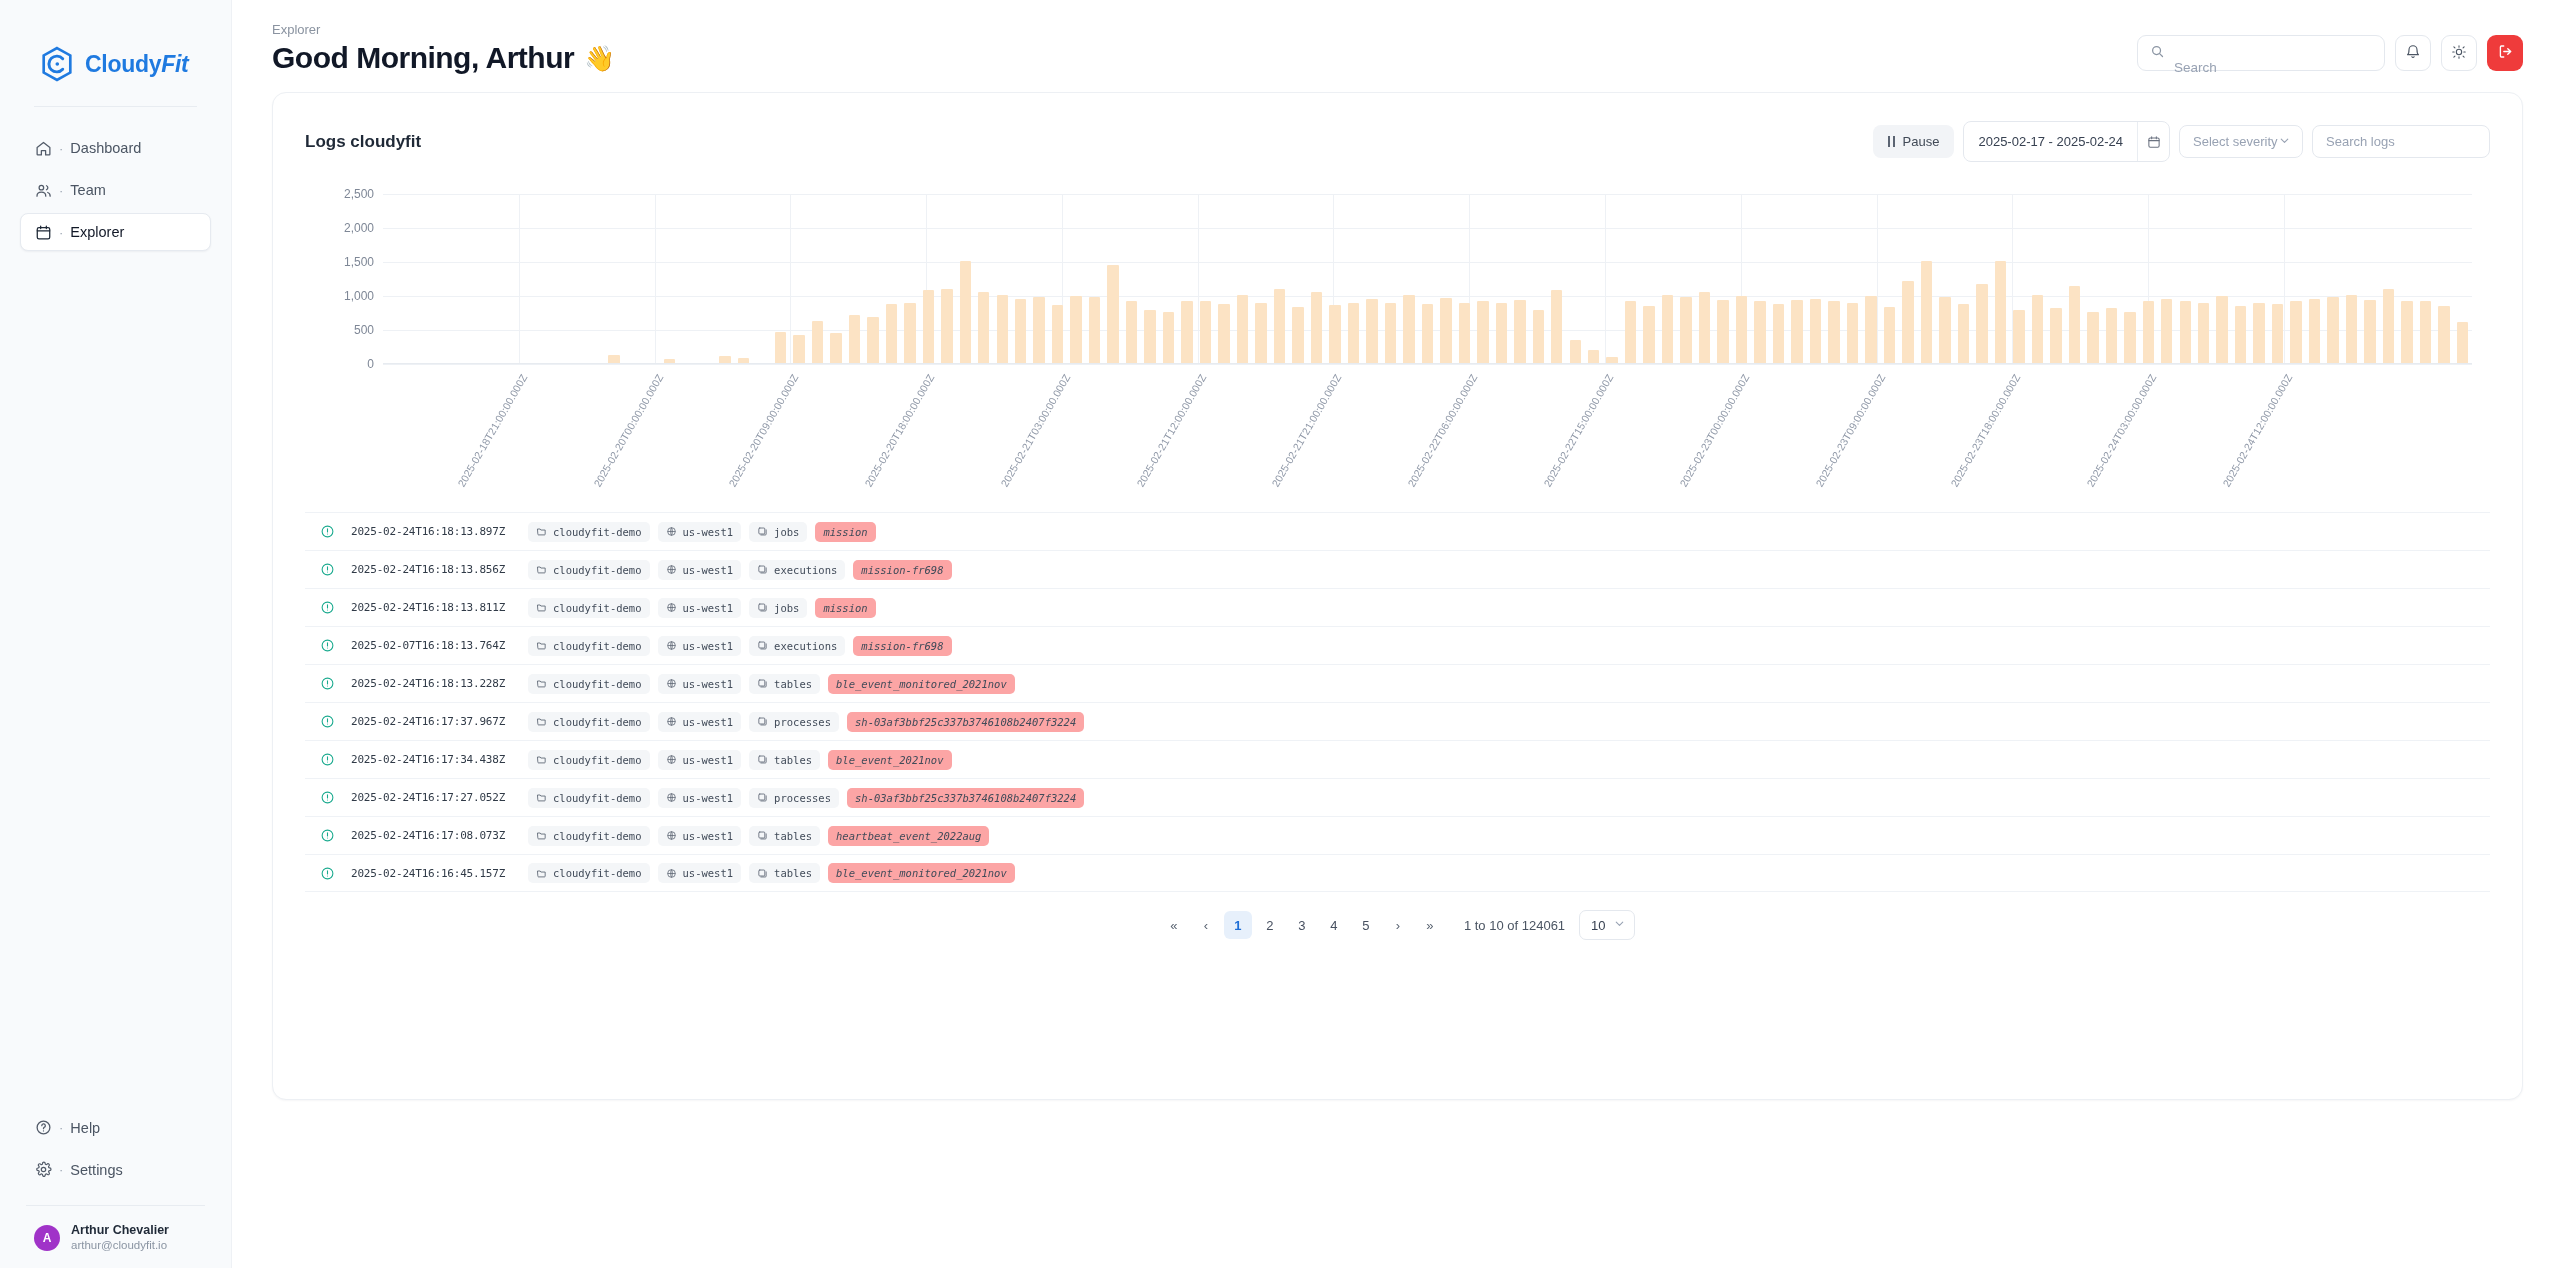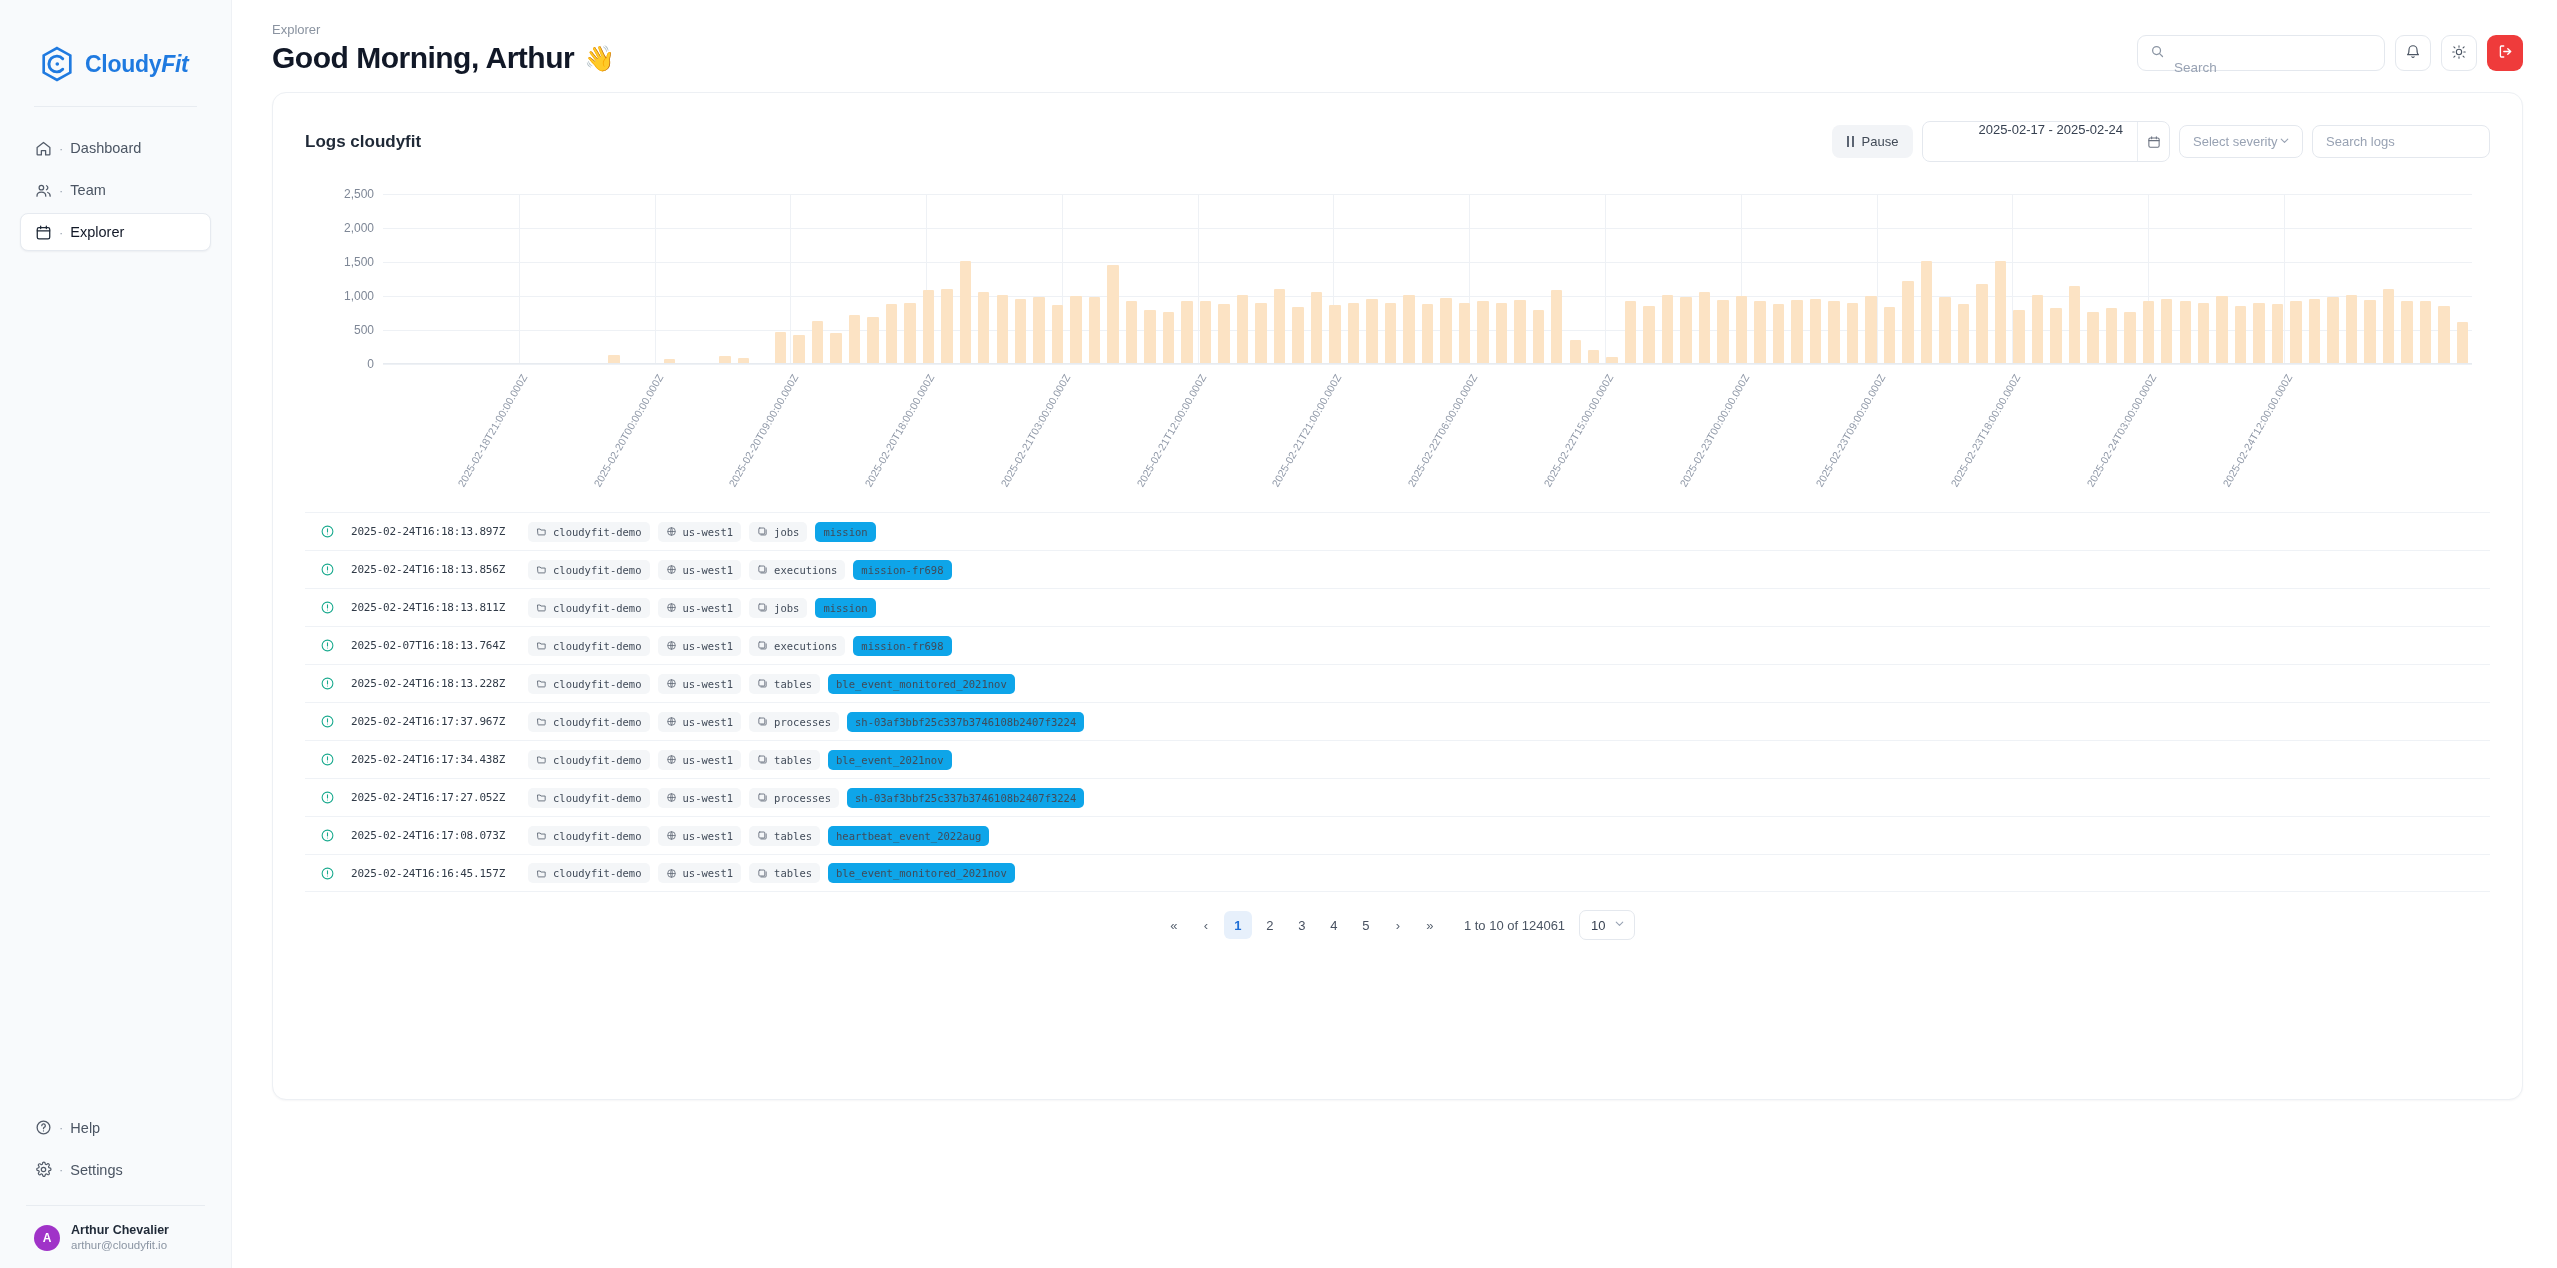--- a/index.html
+++ b/index.html
@@ -102,21 +102,21 @@
   .pause-btn {
     height: 33px; border-radius: 8px; background: #f2f4f7; border: none;
     display: flex; align-items: center; gap: 8px; padding: 0 15px;
     font-size: 13px; color: #414a57; cursor: pointer;
     font-family: Liberation Sans, sans-serif;
   }
   .pause-bars { display: inline-flex; gap: 2.5px; }
   .pause-bars span { width: 2px; height: 11px; background: #5b6472; display: block; }
   .date-range {
     height: 41px; border: 1px solid #e4e8ee; border-radius: 8px; background: #fff;
-    display: flex; cursor: pointer; padding-left: 41px;
+    display: flex; align-items: center; cursor: pointer;
   }
   .date-range .txt { font-size: 13px; color: #374151; padding: 0 14px; white-space: nowrap; }
   .date-range .cal { border-left: 1px solid #e9edf2; width: 32px; height: 100%; display: flex; align-items: center; justify-content: center; }
   .severity {
     height: 33px; width: 124px; border: 1px solid #e4e8ee; border-radius: 8px; background: #fff;
     display: flex; align-items: center; justify-content: space-between; padding: 0 11px 0 13px;
     font-size: 13px; color: #98a2b3; cursor: pointer;
   }
   .searchlogs {
     height: 33px; width: 178px; border: 1px solid #e4e8ee; border-radius: 8px; background: #fff;
@@ -163,21 +163,21 @@
     width: 160px; font-family: "DejaVu Sans Mono", monospace;
     font-size: 11px; color: #303a47; white-space: nowrap; letter-spacing: -0.2px;
   }
   .sum-cell { display: flex; align-items: center; gap: 8px; padding-left: 17px; }
   .chip {
     display: inline-flex; align-items: center; gap: 6px;
     background: #f4f6f8; border-radius: 5px; height: 20px; padding: 0 8px;
     font-family: "DejaVu Sans Mono", monospace; font-size: 10.5px; color: #414b59;
     white-space: nowrap;
   }
-  .chip.plain { background: #0ea5e9; }
+  .chip.plain { background: #fca5a5; font-style: italic; }
 
   
   .pager {
     display: flex; align-items: center; justify-content: center; gap: 4px;
     height: 58px; margin-top: 4px;
   }
   .pg {
     min-width: 28px; height: 28px; border-radius: 6px; border: none; background: transparent;
     display: flex; align-items: center; justify-content: center;
     font-size: 13px; color: #5a6472; cursor: pointer;

